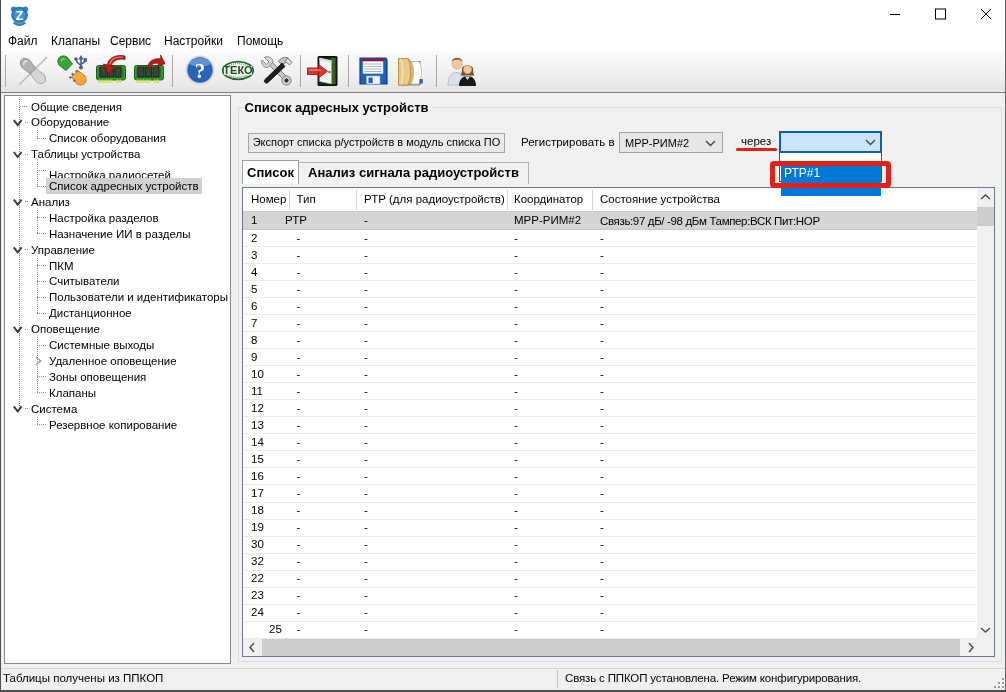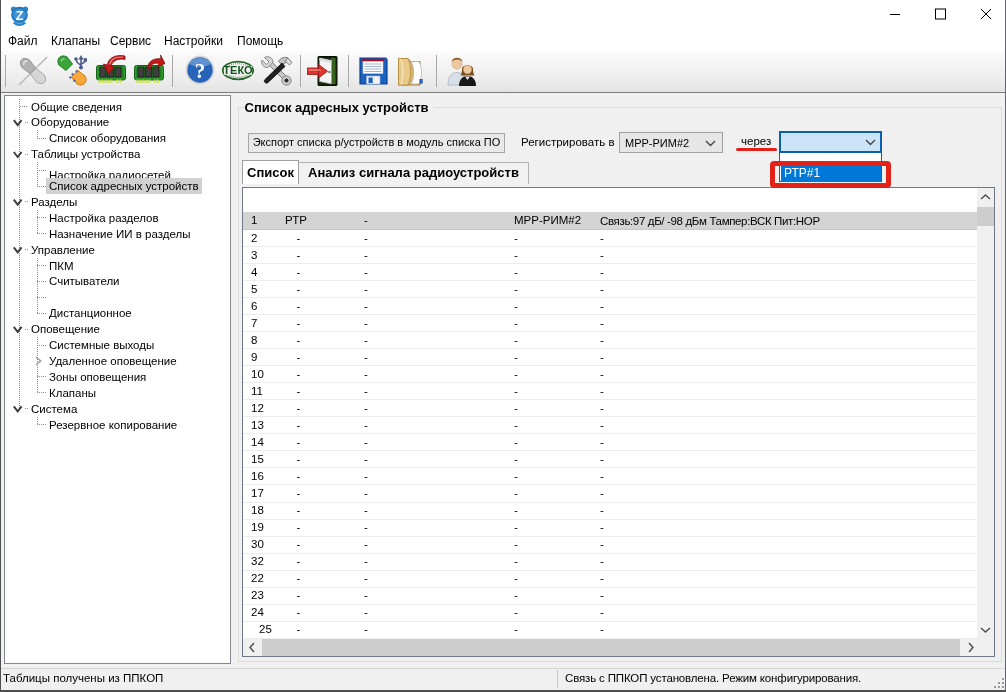--- a/index.html
+++ b/index.html
@@ -226,26 +226,27 @@
 <polyline points="8.8,230.9 12.7,235.9 16.6,230.9" fill="none" stroke="#3a3a3a" stroke-width="1.9"></polyline>
 <polyline points="8.8,310.4 12.7,315.4 16.6,310.4" fill="none" stroke="#3a3a3a" stroke-width="1.9"></polyline>
 <polyline points="31,261.1 35.8,264.9 31,268.7" fill="none" stroke="#a6a6a6" stroke-width="1.6"></polyline>
   </svg>
   <div class="ti" style="left:26px;top:2.5px">Общие сведения</div>
 <div class="ti" style="left:26px;top:18.400000000000006px">Оборудование</div>
 <div class="ti" style="left:44px;top:34.30000000000001px">Список оборудования</div>
 <div class="ti" style="left:26px;top:50.19999999999999px">Таблицы устройства</div>
 <div class="ti" style="left:44px;top:71px">Настройка радиосетей</div>
 <div class="ti sel" style="left:44px;top:82.0px">Список адресных устройств</div>
-<div class="ti" style="left:26px;top:97.9px">Разделы</div>
+<div class="ti" style="left:26px;top:97.9px">Анализ</div>
 <div class="ti" style="left:44px;top:113.80000000000001px">Настройка разделов</div>
 <div class="ti" style="left:44px;top:129.7px">Назначение ИИ в разделы</div>
 <div class="ti" style="left:26px;top:145.6px">Управление</div>
 <div class="ti" style="left:44px;top:161.5px">ПКМ</div>
 <div class="ti" style="left:44px;top:177.39999999999998px">Считыватели</div>
+<div class="ti" style="left:44px;top:193.3px">Пользователи и идентификаторы</div>
 <div class="ti" style="left:44px;top:209.20000000000005px">Дистанционное</div>
 <div class="ti" style="left:26px;top:225.10000000000002px">Оповещение</div>
 <div class="ti" style="left:44px;top:241.0px">Системные выходы</div>
 <div class="ti" style="left:44px;top:256.9px">Удаленное оповещение</div>
 <div class="ti" style="left:44px;top:272.8px">Зоны оповещения</div>
 <div class="ti" style="left:44px;top:288.7px">Клапаны</div>
 <div class="ti" style="left:26px;top:304.6px">Система</div>
 <div class="ti" style="left:44px;top:320.5px">Резервное копирование</div>
 </div>
 <div id="grp">
@@ -260,26 +261,37 @@
     </svg>
 </div>
 <div class="lbl" style="left:741px;top:135px">через</div>
 <div class="abs" style="left:736px;top:147.5px;width:41px;height:3.4px;background:#e32119;border-radius:2px"></div>
 <div class="abs" style="left:779px;top:131px;width:103px;height:22px;background:#cce4f7;border:2px solid #0b5fad">
   <svg class="abs" style="left:84px;top:6px" width="11" height="7" viewBox="0 0 11 7">
       <polyline points="1,1 5.5,5.5 10,1" fill="none" stroke="#444" stroke-width="1.4"></polyline>
     </svg>
 </div>
 <div class="abs" style="left:779px;top:153px;width:103px;height:28.5px;background:#fff;border:1px solid #0b5fad;border-top:none;z-index:2">
-  <div style="position:absolute;left:1px;top:13px;width:100px;height:16px;background:#0078d7;color:#fff;font-size:12px;line-height:14px;padding-left:3px">РТР#1</div>
+  <div style="position:absolute;left:1px;top:13px;width:100px;height:30px;background:#0078d7;color:#fff;font-size:12px;line-height:14px;padding-left:3px">РТР#1</div>
 </div>
 <div class="abs" style="left:770px;top:160.5px;width:121px;height:27.5px;border:5px solid #e32119;border-radius:4px;z-index:3"></div>
 <div class="tab1">Список</div>
 <div class="tab2">Анализ сигнала радиоустройств</div>
 <div id="tbl">
+  <div id="thead">
+    <span style="left:8px">Номер</span>
+      <span style="left:53.5px">Тип</span>
+    <span style="left:121px">РТР (для радиоустройств)</span>
+    <span style="left:271px">Координатор</span>
+      <span style="left:357px">Состояние устройства</span>
+    <i style="left:46px"></i>
+      <i style="left:113px"></i>
+      <i style="left:264px"></i>
+      <i style="left:349px"></i>
+  </div>
   <div id="rows">
 <div class="r sel">
         <span style="left:8px">1</span>
         <span style="left:42px">РТР</span>
         <span style="left:121px">-</span>
         <span style="left:271px">МРР-РИМ#2</span>
         <span style="left:357px">
           <span style="letter-spacing:-0.35px">Связь:97 дБ/ -98 дБм Тампер:ВСК Пит:НОР</span>
         </span>
       </div>
@@ -438,21 +450,21 @@
         <span style="left:357px">-</span>
       </div>
 <div class="r">
         <span style="left:8px">24</span>
         <span style="left:53.5px">-</span>
         <span style="left:121px">-</span>
         <span style="left:271px">-</span>
         <span style="left:357px">-</span>
       </div>
 <div class="r">
-        <span style="left:16px">25</span>
+        <span style="left:26px">25</span>
         <span style="left:53.5px">-</span>
         <span style="left:121px">-</span>
         <span style="left:271px">-</span>
         <span style="left:357px">-</span>
       </div>
   </div>
   <div class="sb" style="right:0;top:0;width:17px;height:451px">
     <svg class="abs" style="left:3px;top:6px" width="11" height="6" viewBox="0 0 11 6">
         <polyline points="1,5 5.5,1 10,5" fill="none" stroke="#505050" stroke-width="1.5"></polyline>
       </svg>

